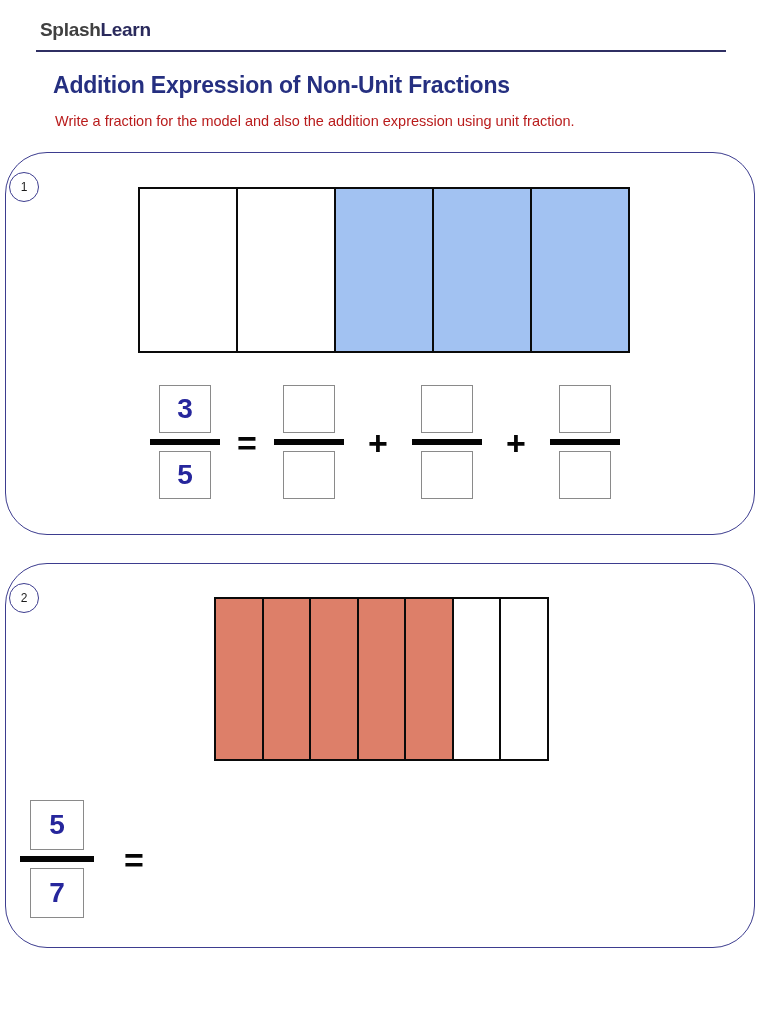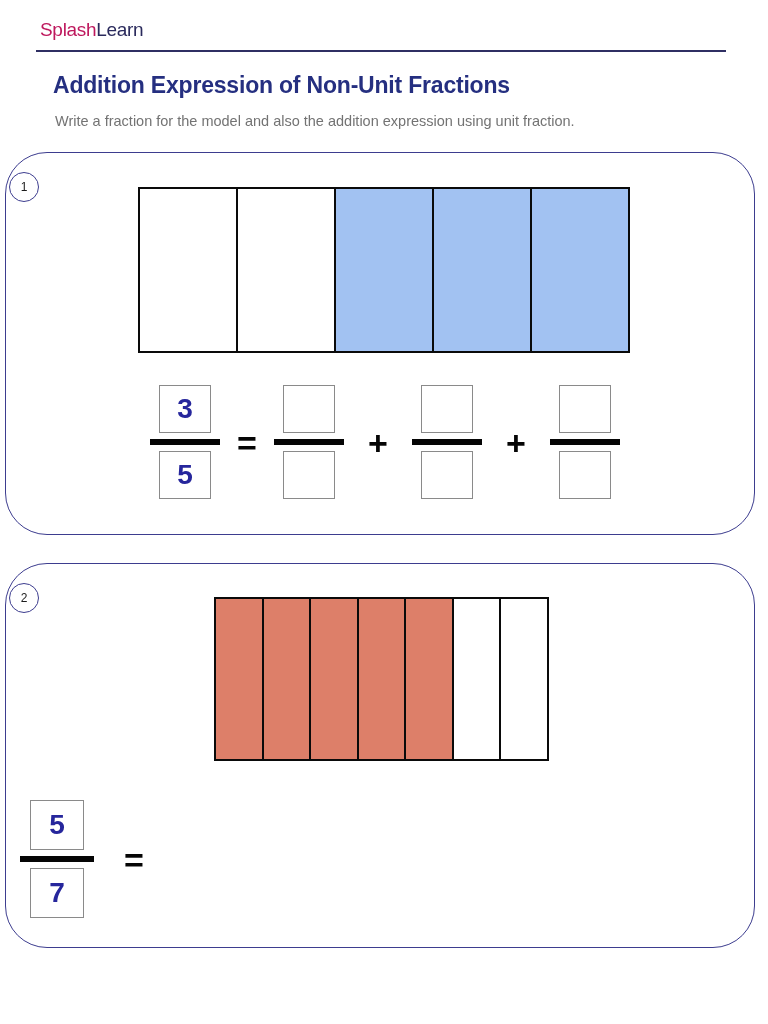--- a/index.html
+++ b/index.html
@@ -26,25 +26,25 @@
   .logo {
     position: absolute;
     left: 40px;
     top: 19px;
     font-size: 19px;
     letter-spacing: -0.3px;
     white-space: nowrap;
     color: #1a1a4e;
   }
   .logo-splash {
-    font-weight: normal;
-    color: #be185d;
+    font-weight: bold;
+    color: #404040;
   }
   .logo-learn {
-    font-weight: normal;
+    font-weight: bold;
     color: #2a2a5c;
   }
   .header-rule {
     position: absolute;
     left: 36px;
     top: 50px;
     width: 690px;
     height: 2px;
     background: #2f2f63;
   }
@@ -59,21 +59,21 @@
     color: #252f80;
     letter-spacing: -0.2px;
     white-space: nowrap;
     text-align: center;
   }
   .worksheet-instruction {
     position: absolute;
     left: 55px;
     top: 113px;
     font-size: 14.5px;
-    color: #737373;
+    color: #b91c1c;
     white-space: nowrap;
   }
 
   
   .problem-card {
     position: absolute;
     border: 1.4px solid #3d3d8f;
     border-radius: 42px;
     background: transparent;
     box-sizing: border-box;

